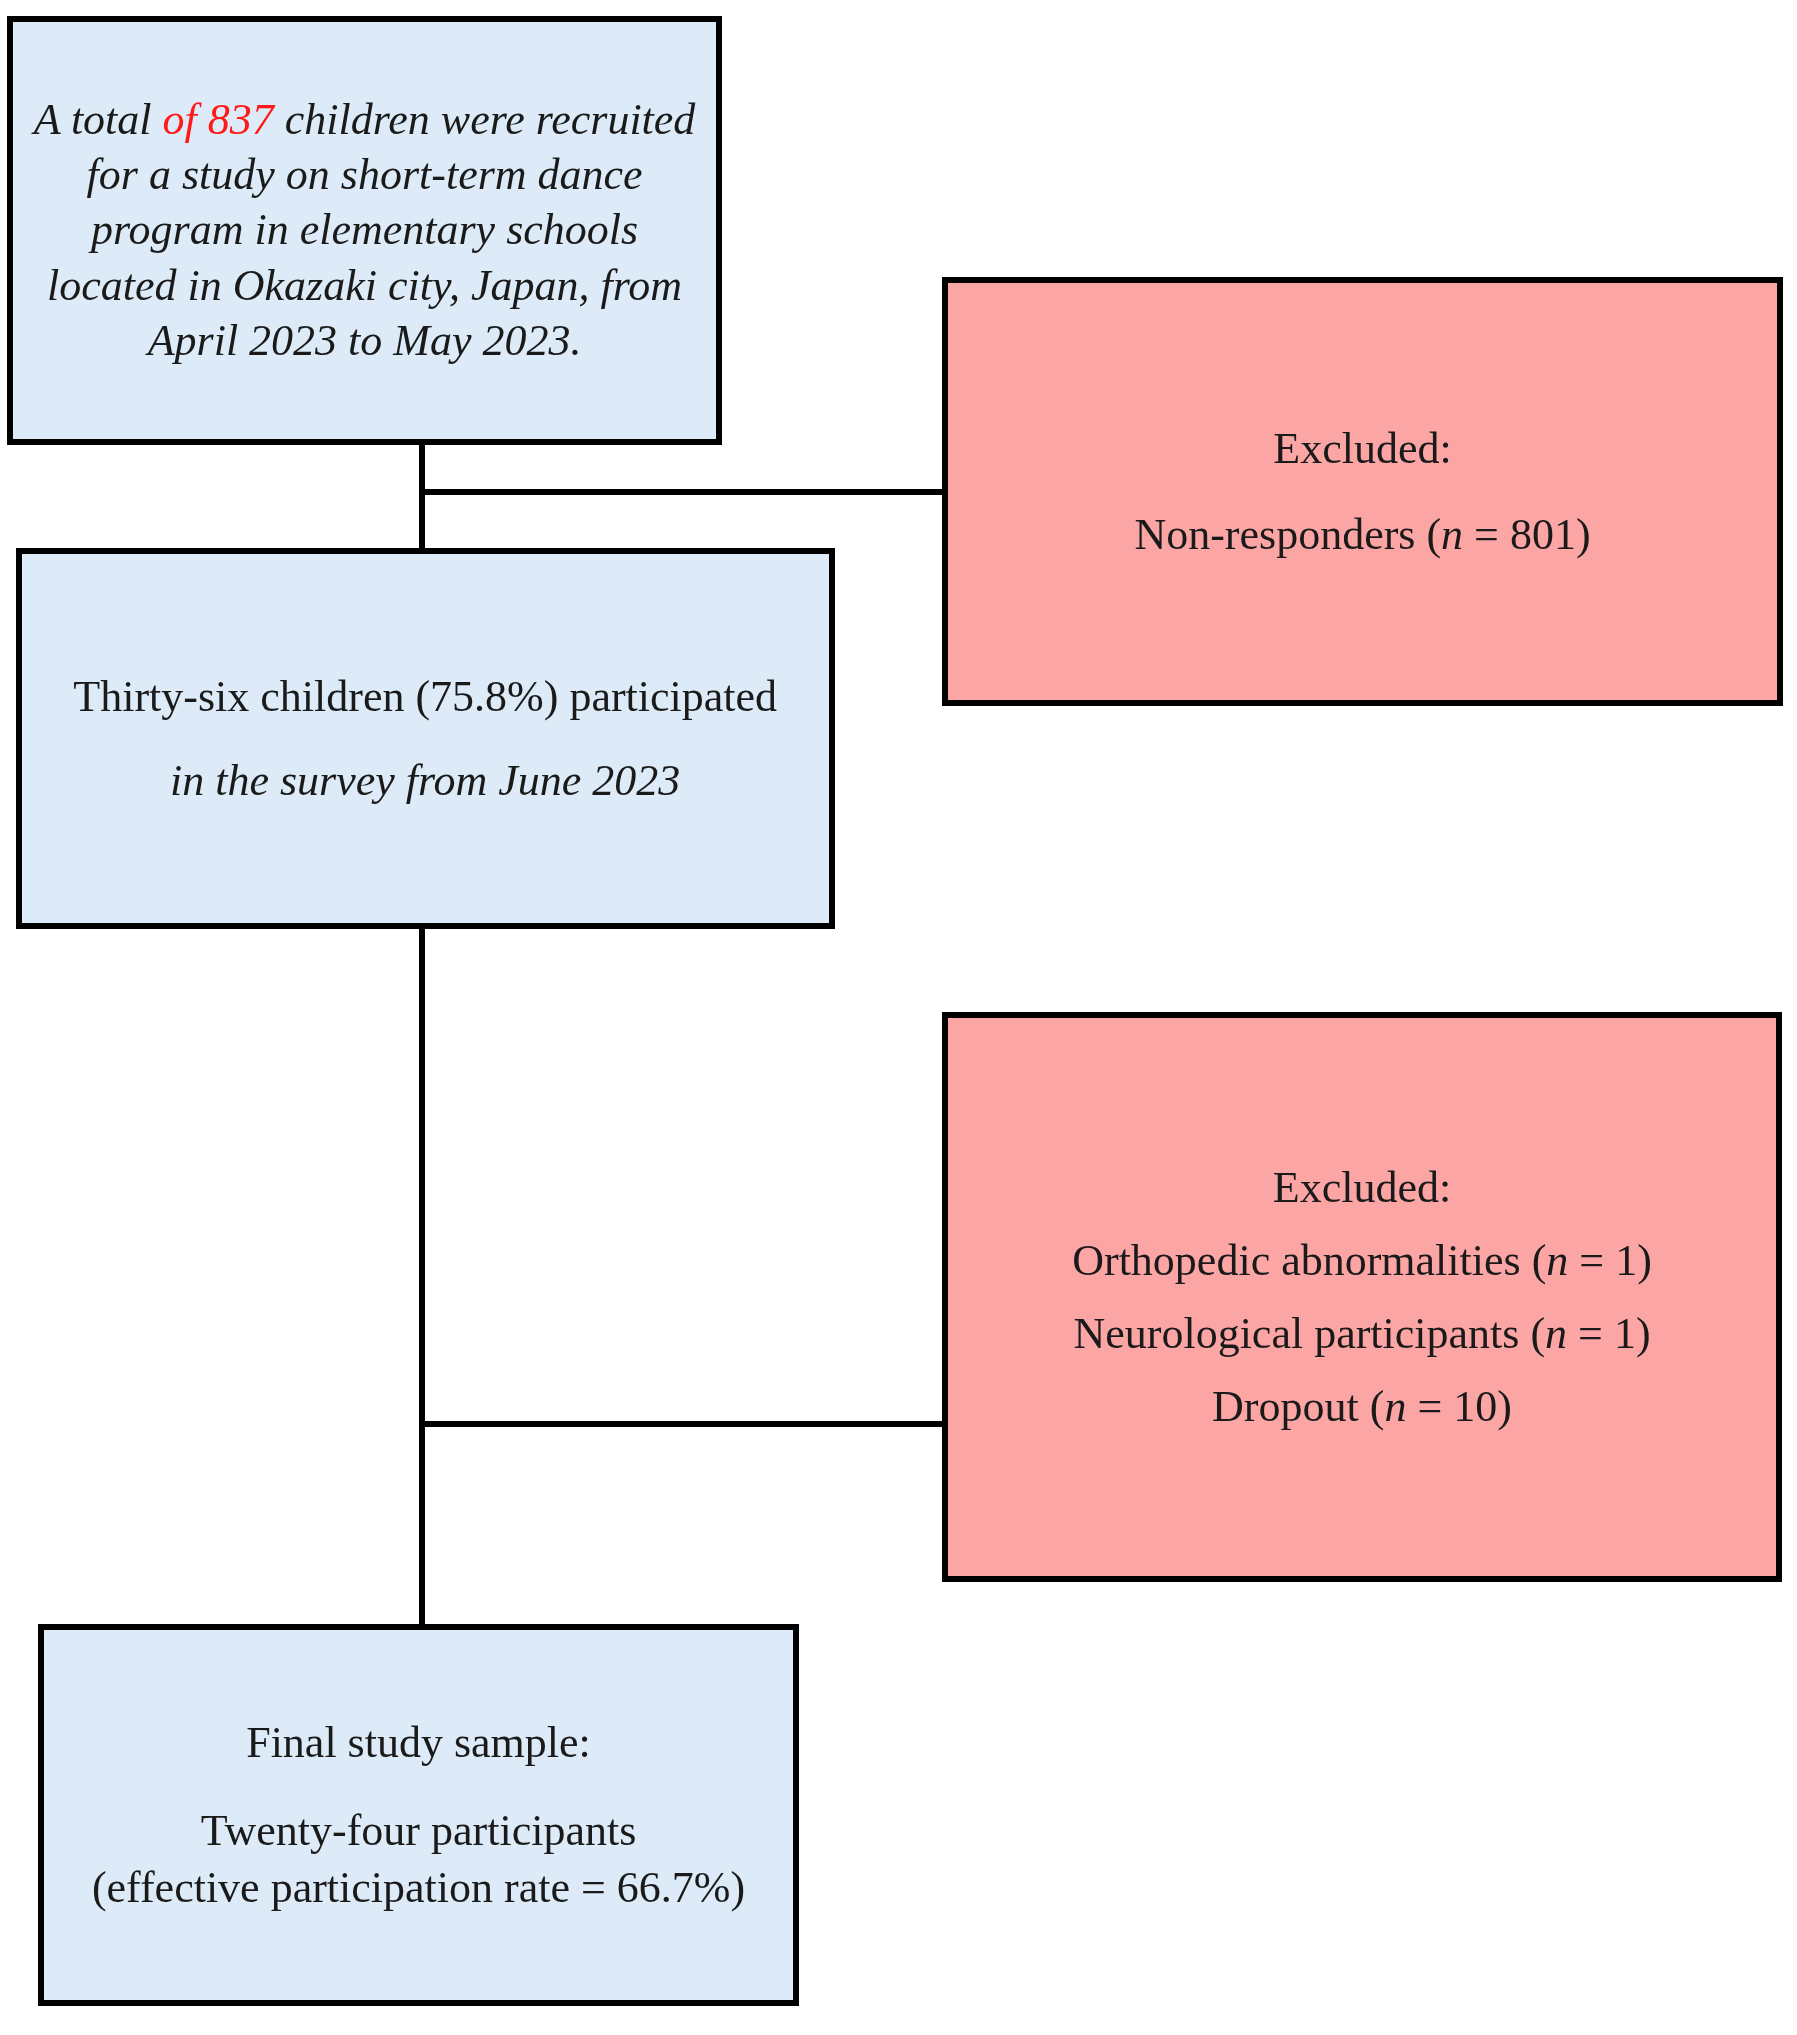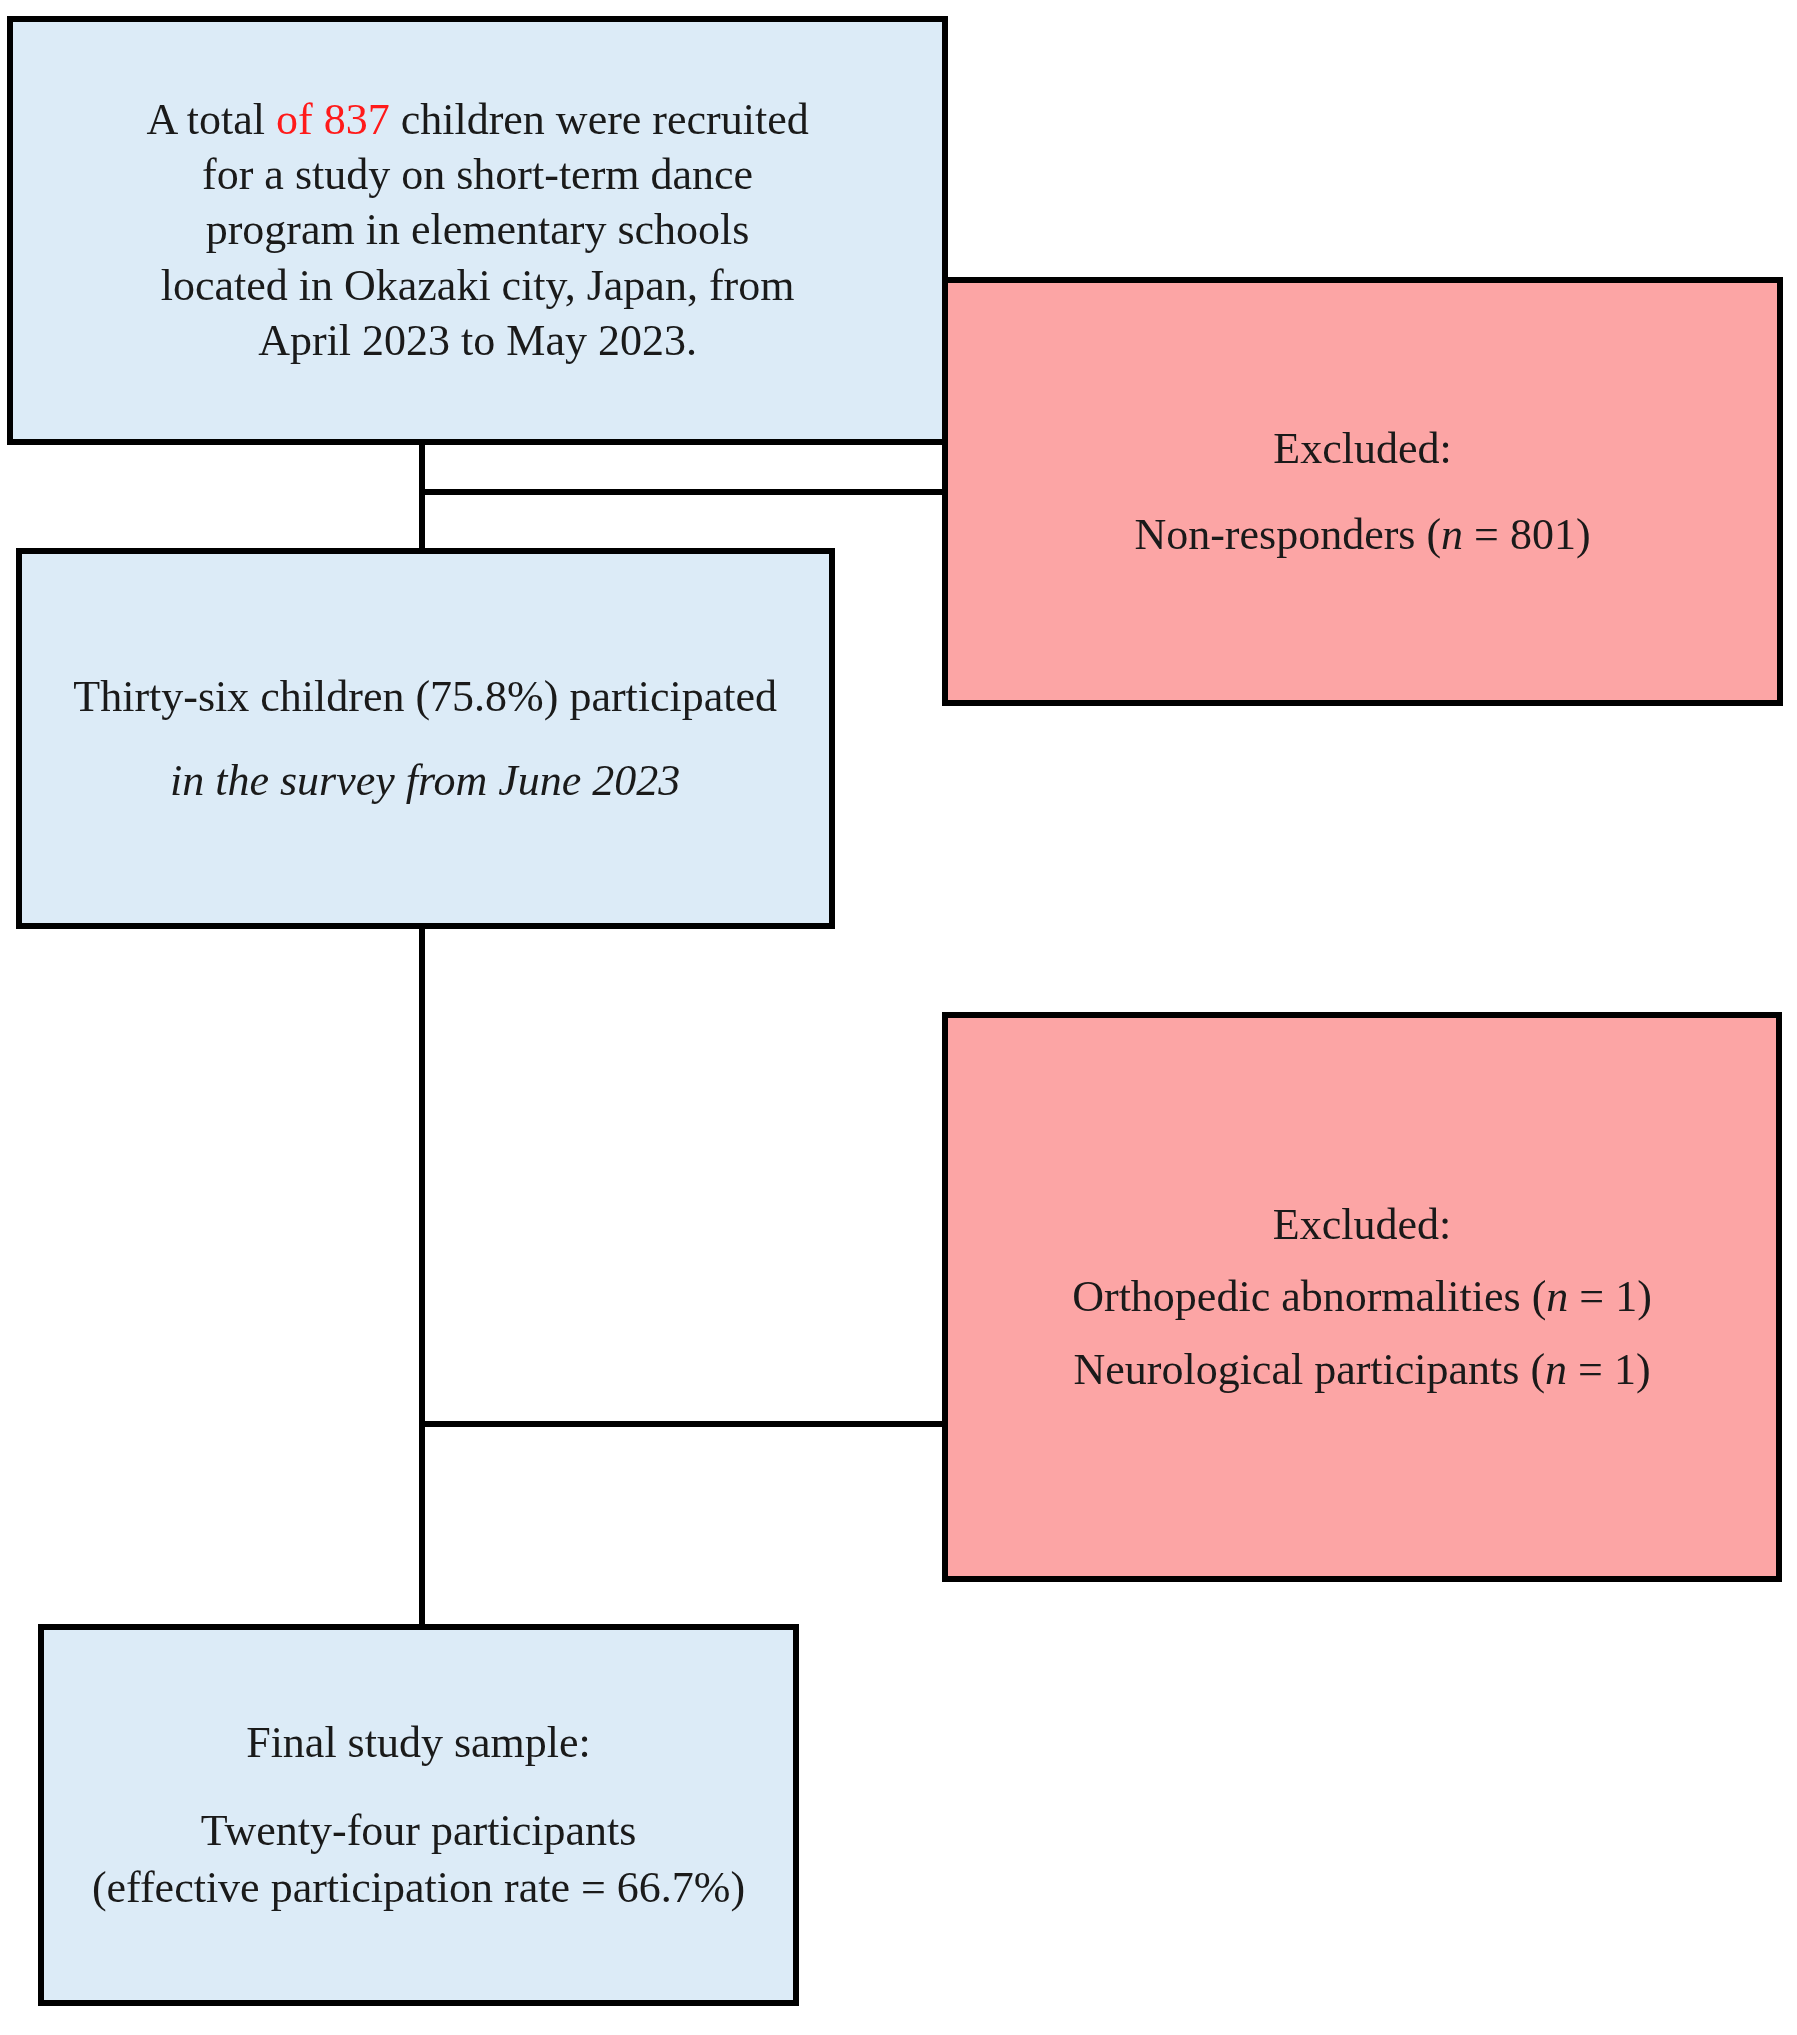--- a/index.html
+++ b/index.html
@@ -37,22 +37,23 @@
     padding: 0 18.6px;
     box-sizing: border-box;
   }
   .line {
     display: block;
   }
 
   
   #node-recruited {
     left: 7.1px;  top: 15.7px;
-    width: 941px; height: 429px;
+    width: 715px; height: 429px;
     font-size: 44px;
+    font-style: italic;
   }
   #node-recruited .inner { line-height: 1.26; }
 
   #node-excluded-1 {
     left: 942px; top: 277px;
     width: 841px; height: 429px;
     font-size: 44px;
   }
   #node-excluded-1 .line + .line { margin-top: 29px; }
 
@@ -130,20 +131,21 @@
       <span class="line">Thirty-six children (75.8%) participated</span>
       <span class="line">in the survey from June 2023</span>
     </div>
   </div>
 
   <div class="node peach" id="node-excluded-2">
     <div class="inner">
       <span class="line">Excluded:</span>
       <span class="line"><span>Orthopedic abnormalities</span><span> (</span><span class="ital">n</span><span> = </span><span>1</span><span>)</span></span>
       <span class="line"><span>Neurological participants</span><span> (</span><span class="ital">n</span><span> = </span><span>1</span><span>)</span></span>
+      <span class="line"><span>Dropout</span><span> (</span><span class="ital">n</span><span> = </span><span>10</span><span>)</span></span>
     </div>
   </div>
 
   <div class="node blue" id="node-final">
     <div class="inner">
       <span class="line">Final study sample:</span>
       <span class="line gap">Twenty-four participants</span>
       <span class="line">(effective participation rate = 66.7%)</span>
     </div>
   </div>

